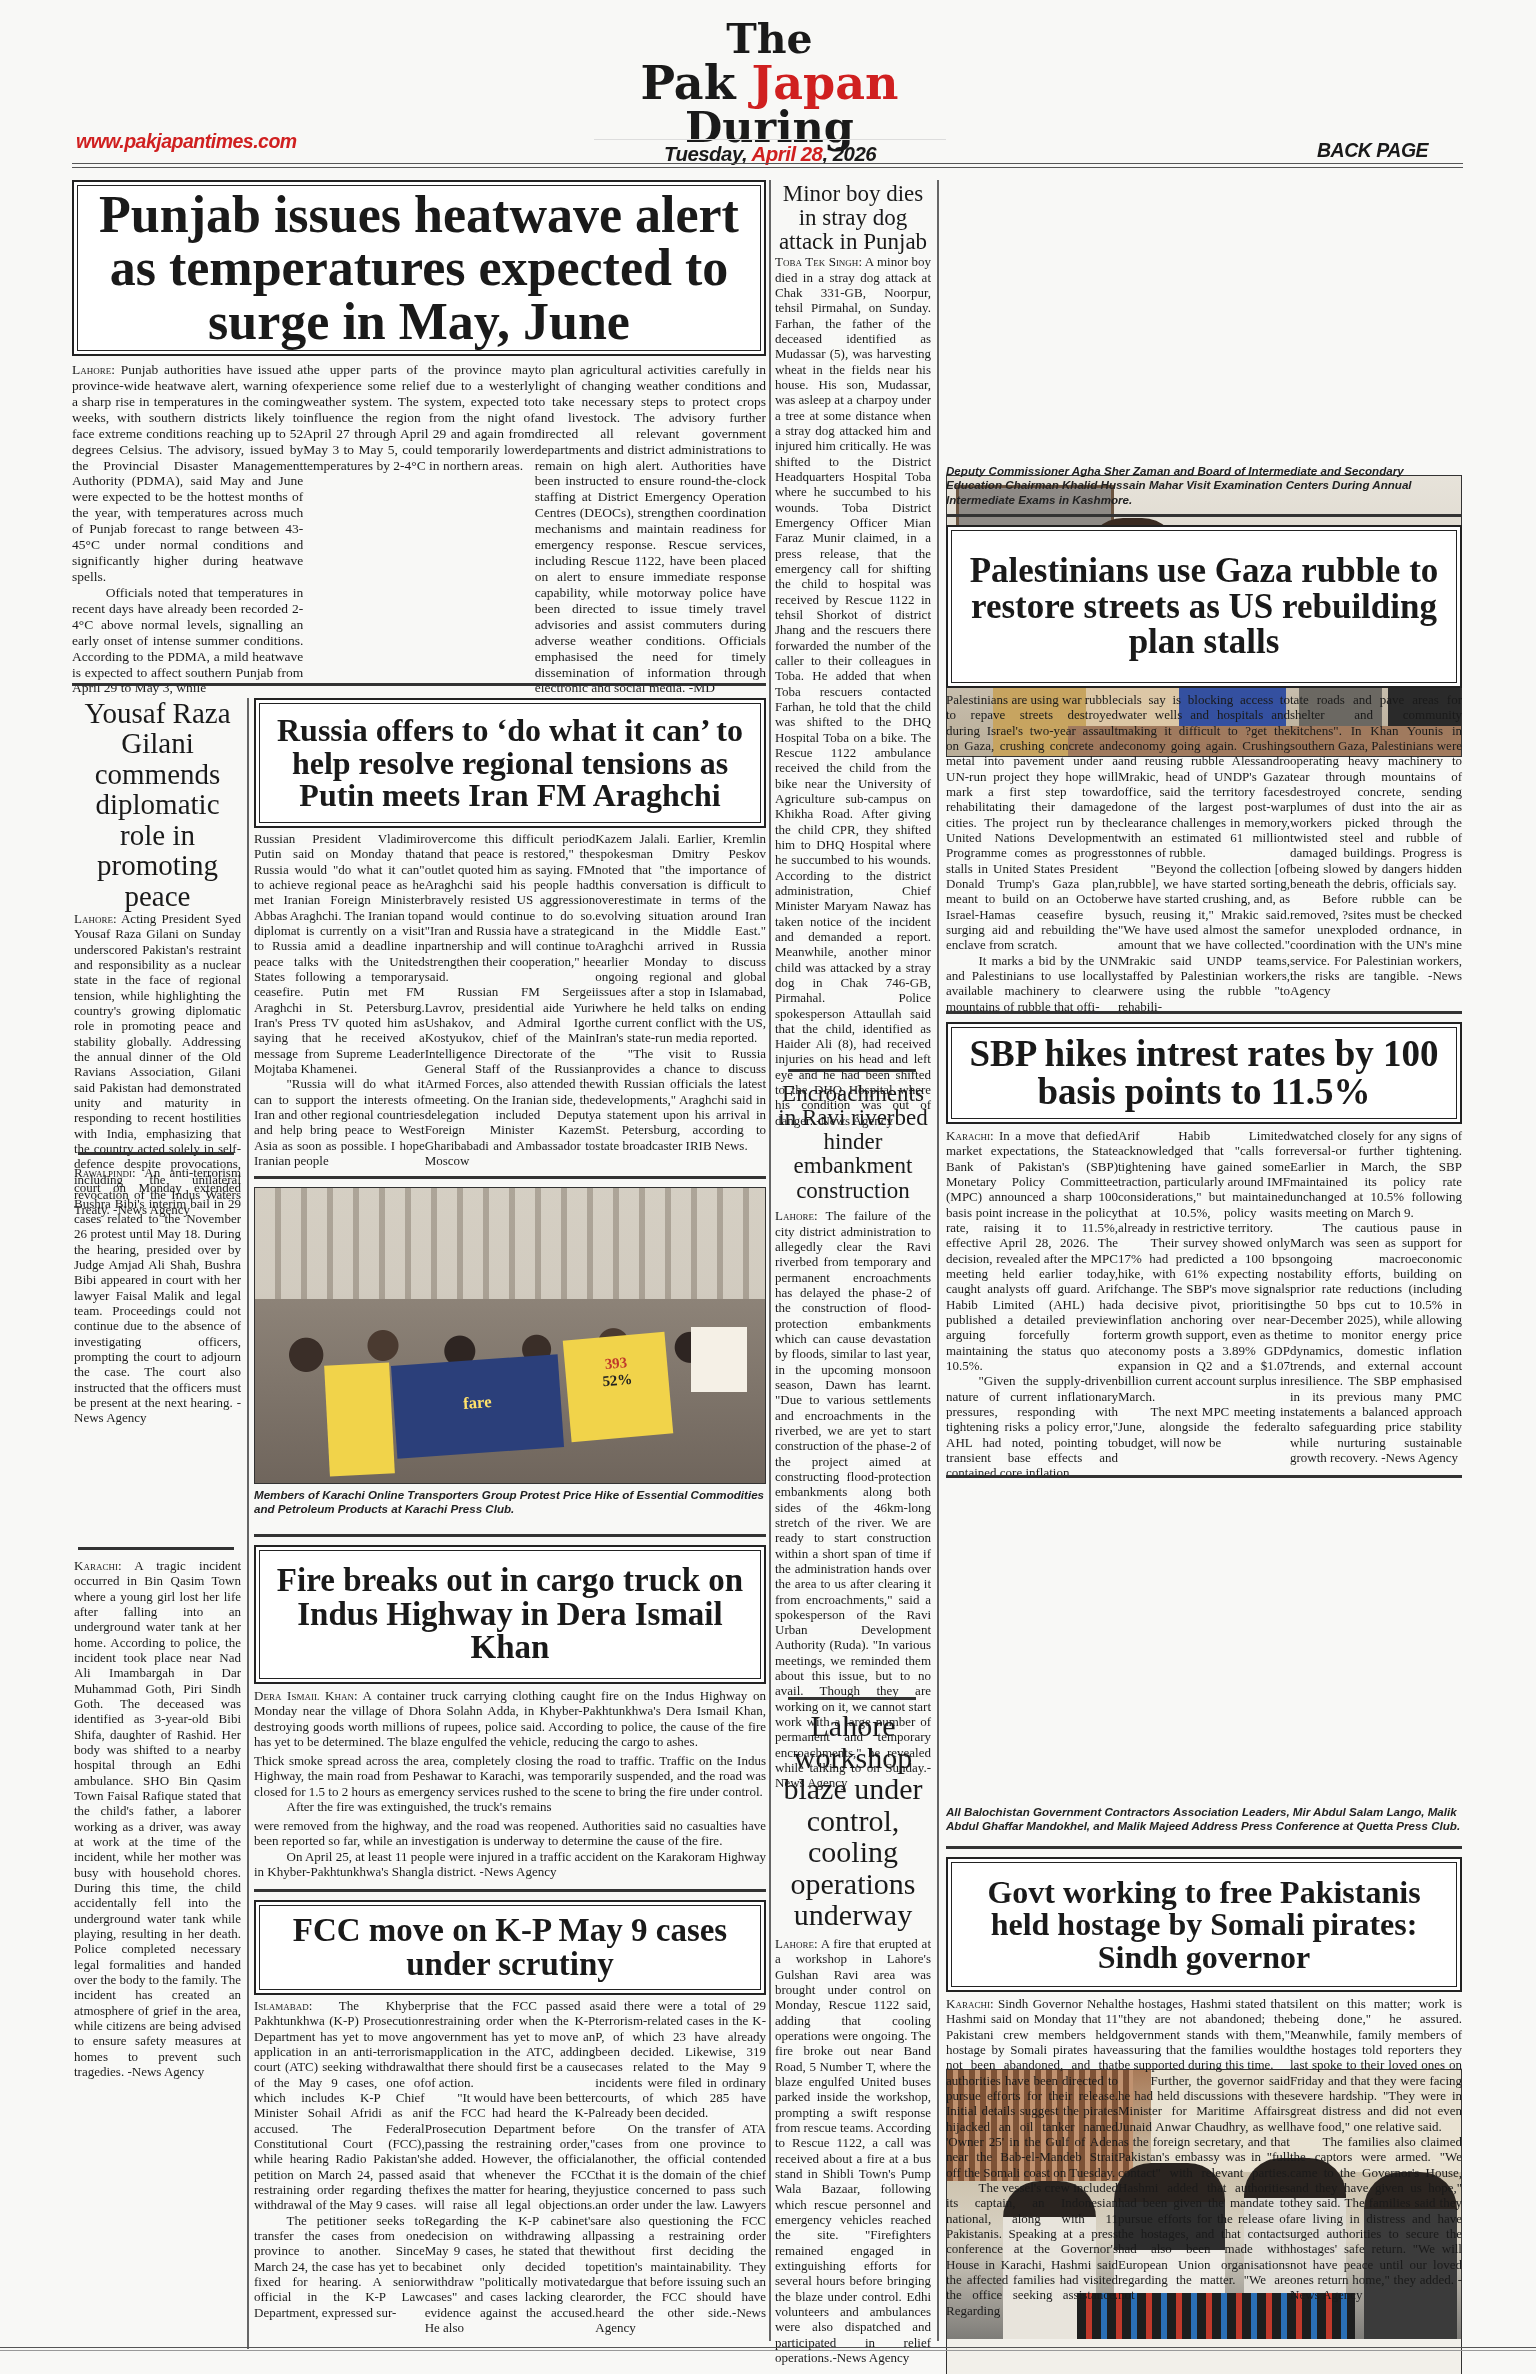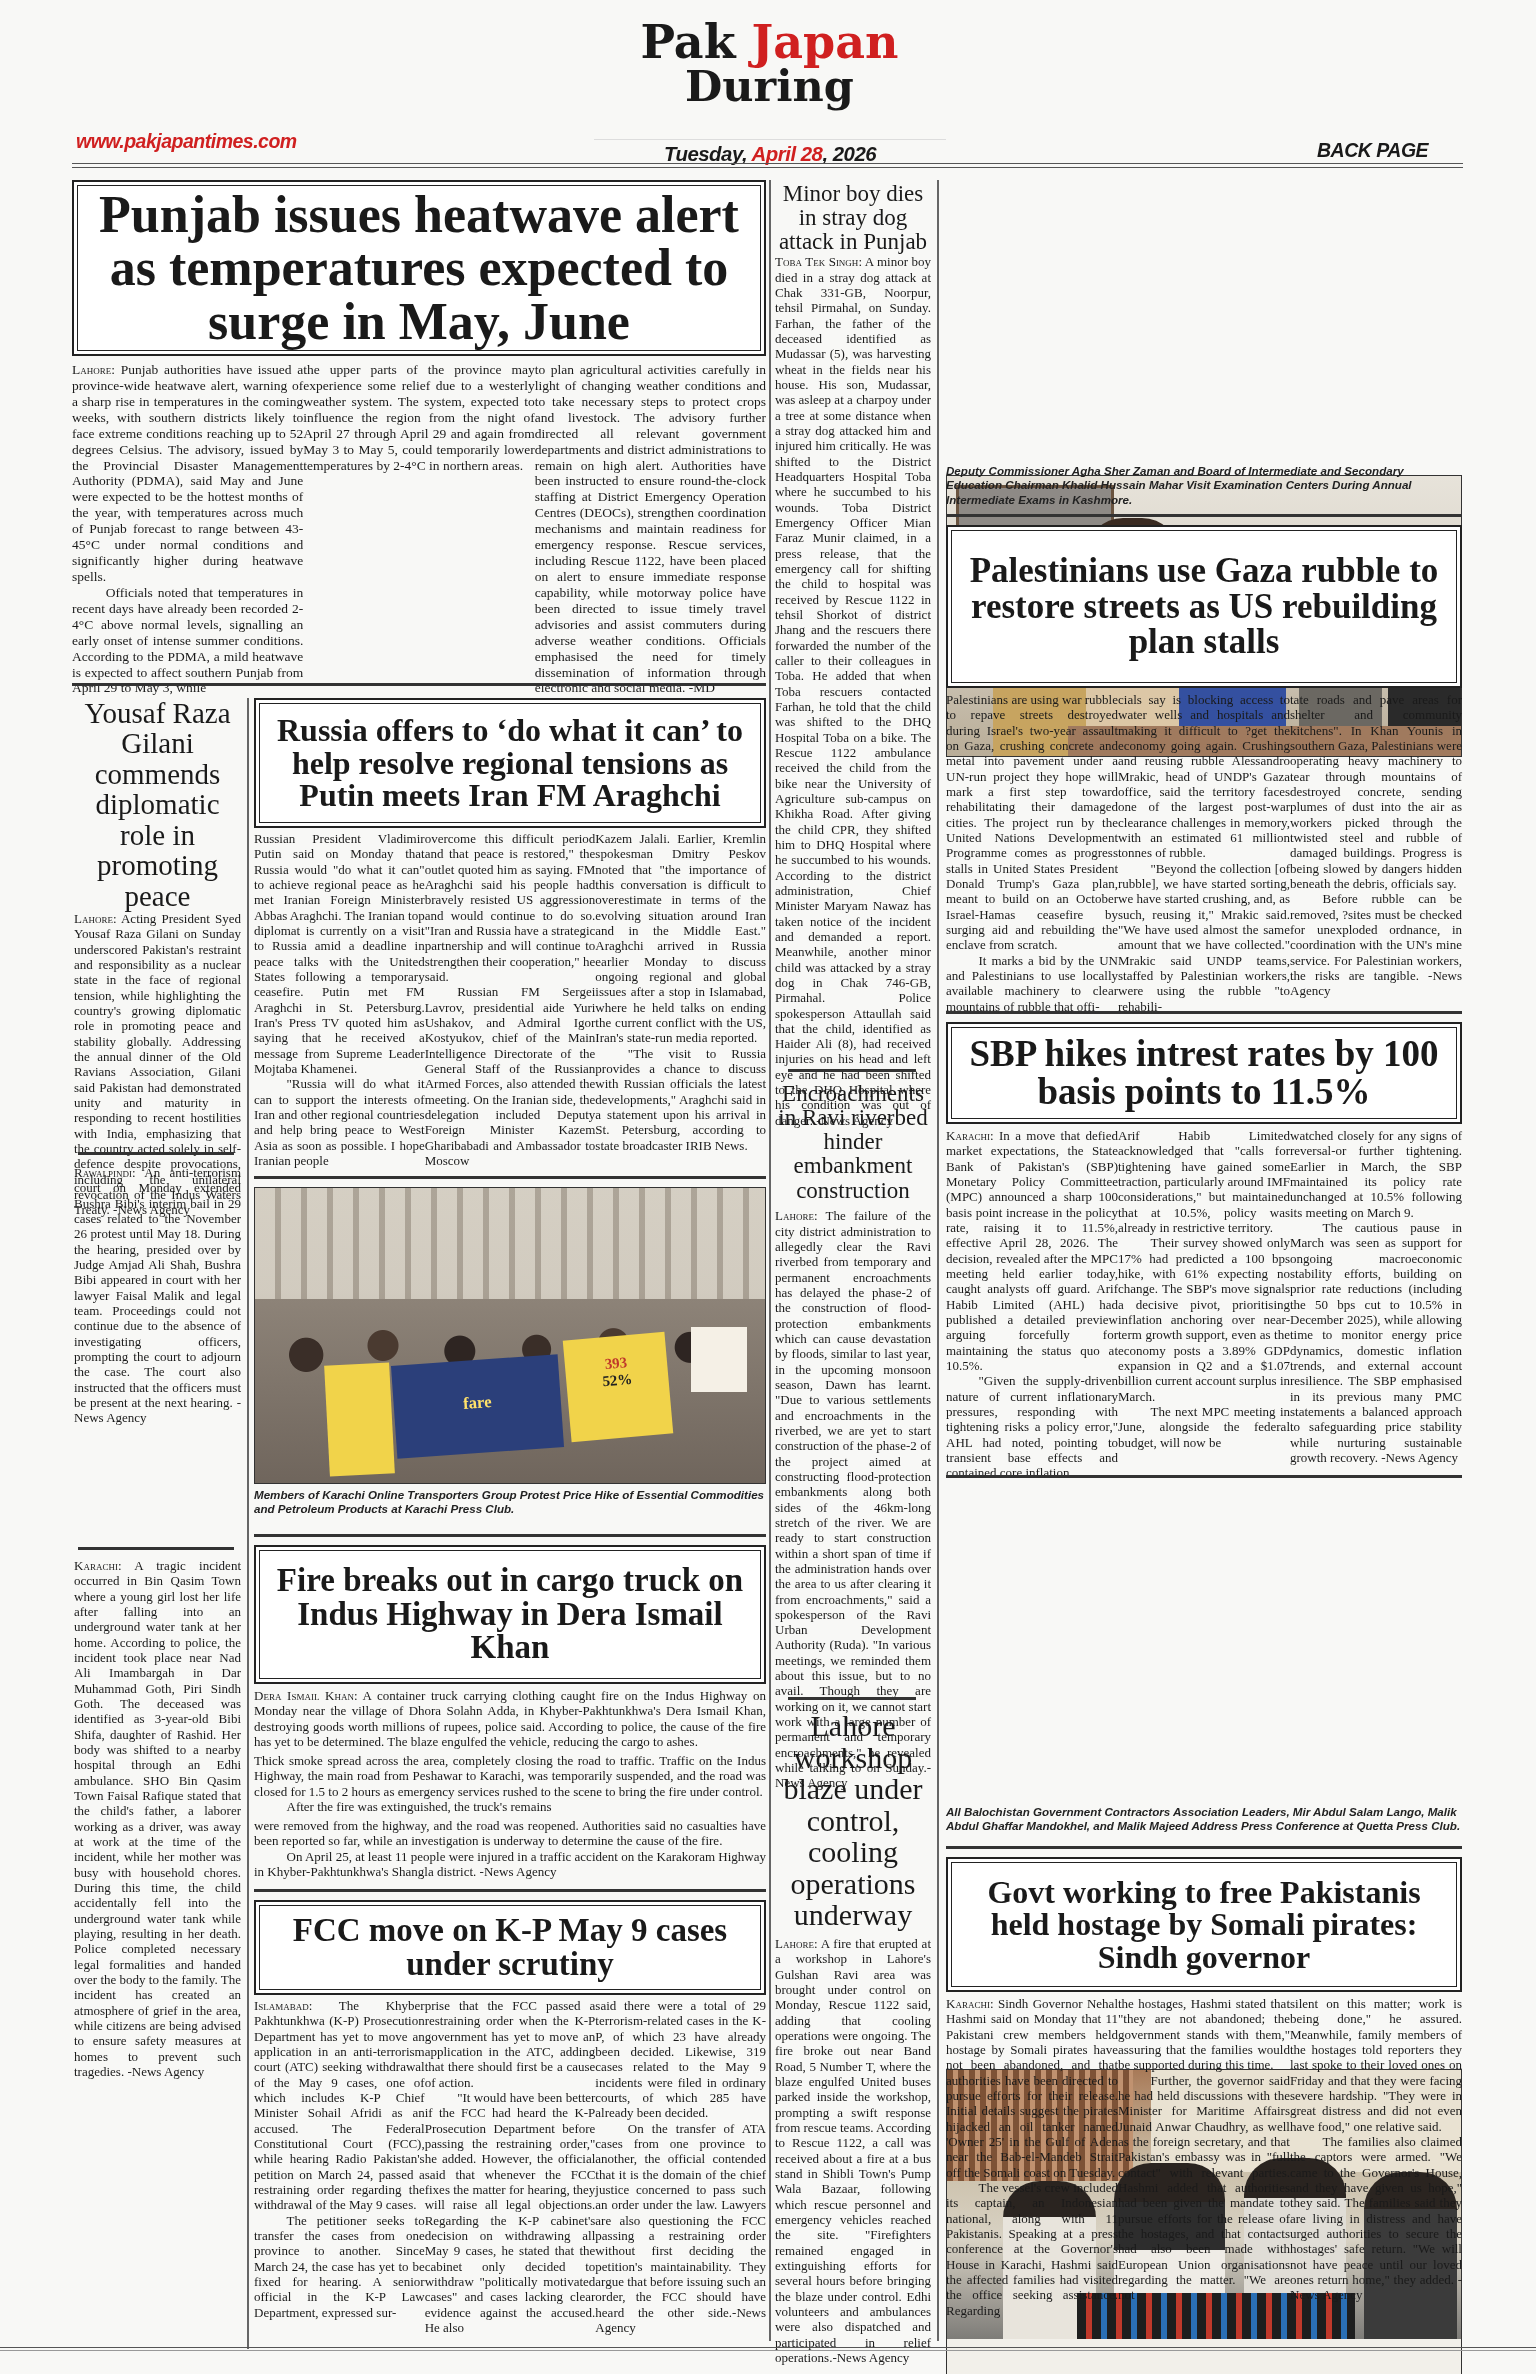--- a/index.html
+++ b/index.html
@@ -30,20 +30,21 @@
 .rule{height:2.8px;background:#333}
 .vrule{width:1.9px;background:#666}
 .caption{font-family:"Liberation Sans",sans-serif;font-style:italic;font-weight:bold;font-size:11.6px;line-height:1.25;color:#222}
 
 .photo{overflow:hidden;border:0.9px solid #333;position:relative}
 </style>
 </head>
 <body>
 
 <div class="abs logo">
+  <span class="l1">The</span>
   <span class="l2"><span>Pak</span> <span class="red">Japan</span></span>
   <span class="l3">During</span>
 </div>
 <div class="abs site-url">www.pakjapantimes.com</div>
 <div class="abs date-rule"></div>
 <div class="abs dateline"><span>Tuesday,</span> <span class="red">April 28</span><span>, 2026</span></div>
 <div class="abs back-page">BACK PAGE</div>
 <div class="abs top-rule"></div>
 
 <div class="abs hbox" style="left:72px;top:180px;width:694px;height:176px;font-size:52px;">Punjab issues heatwave alert as temperatures expected to surge in May, June</div>

